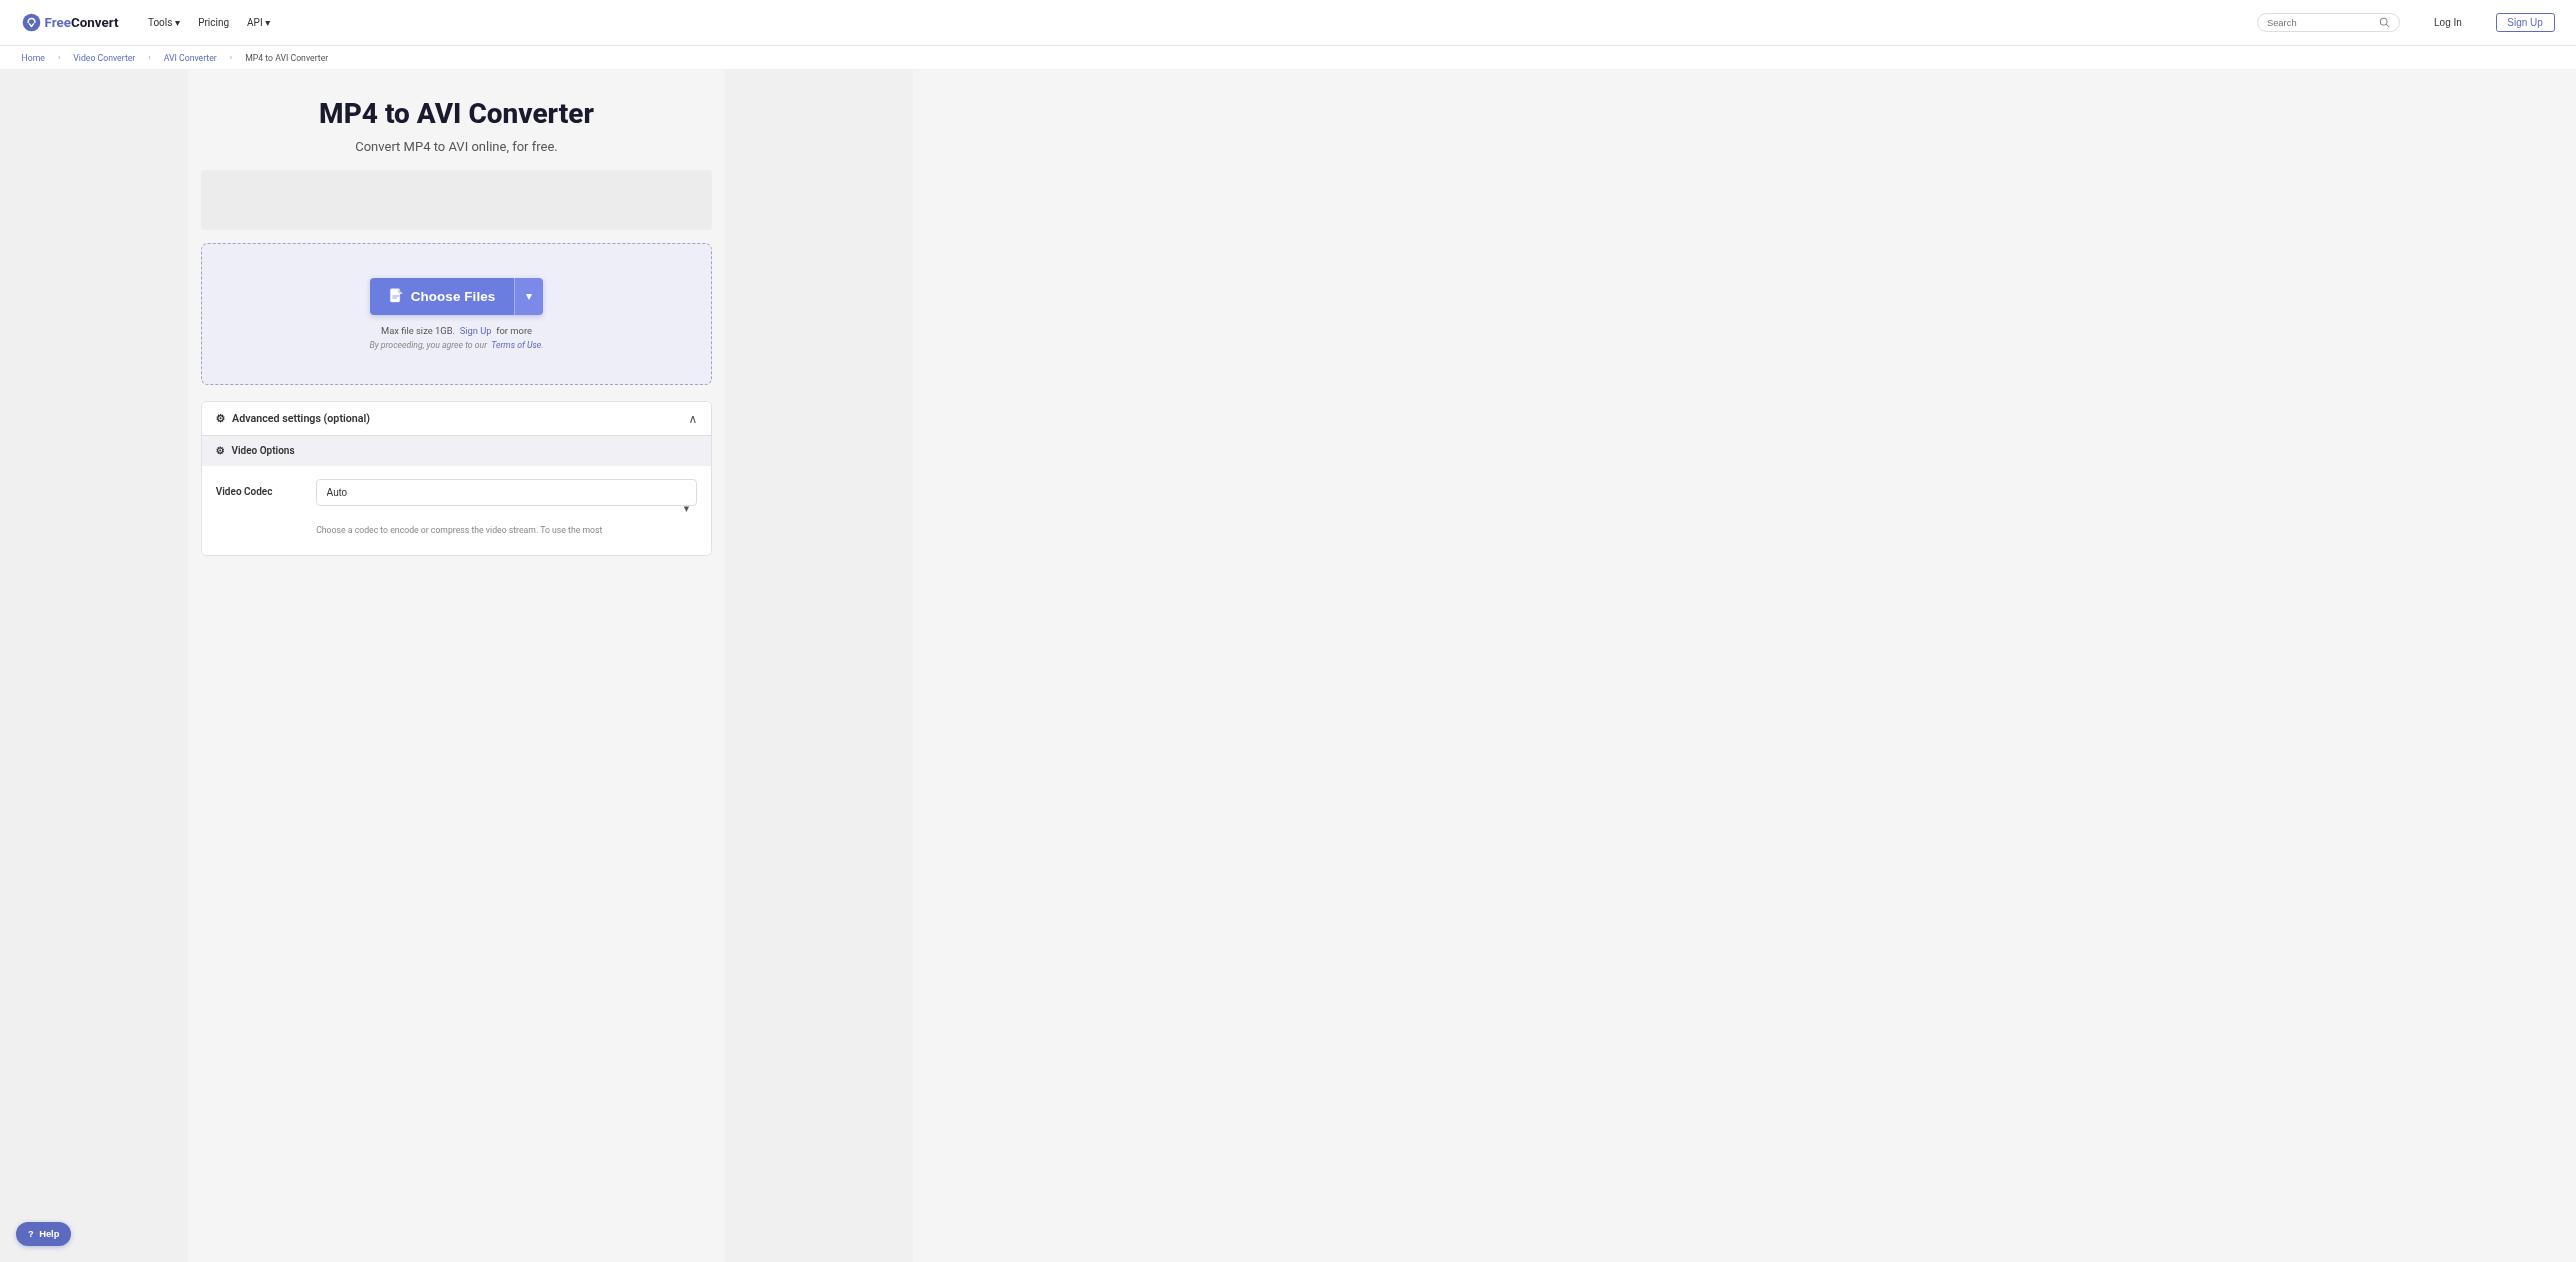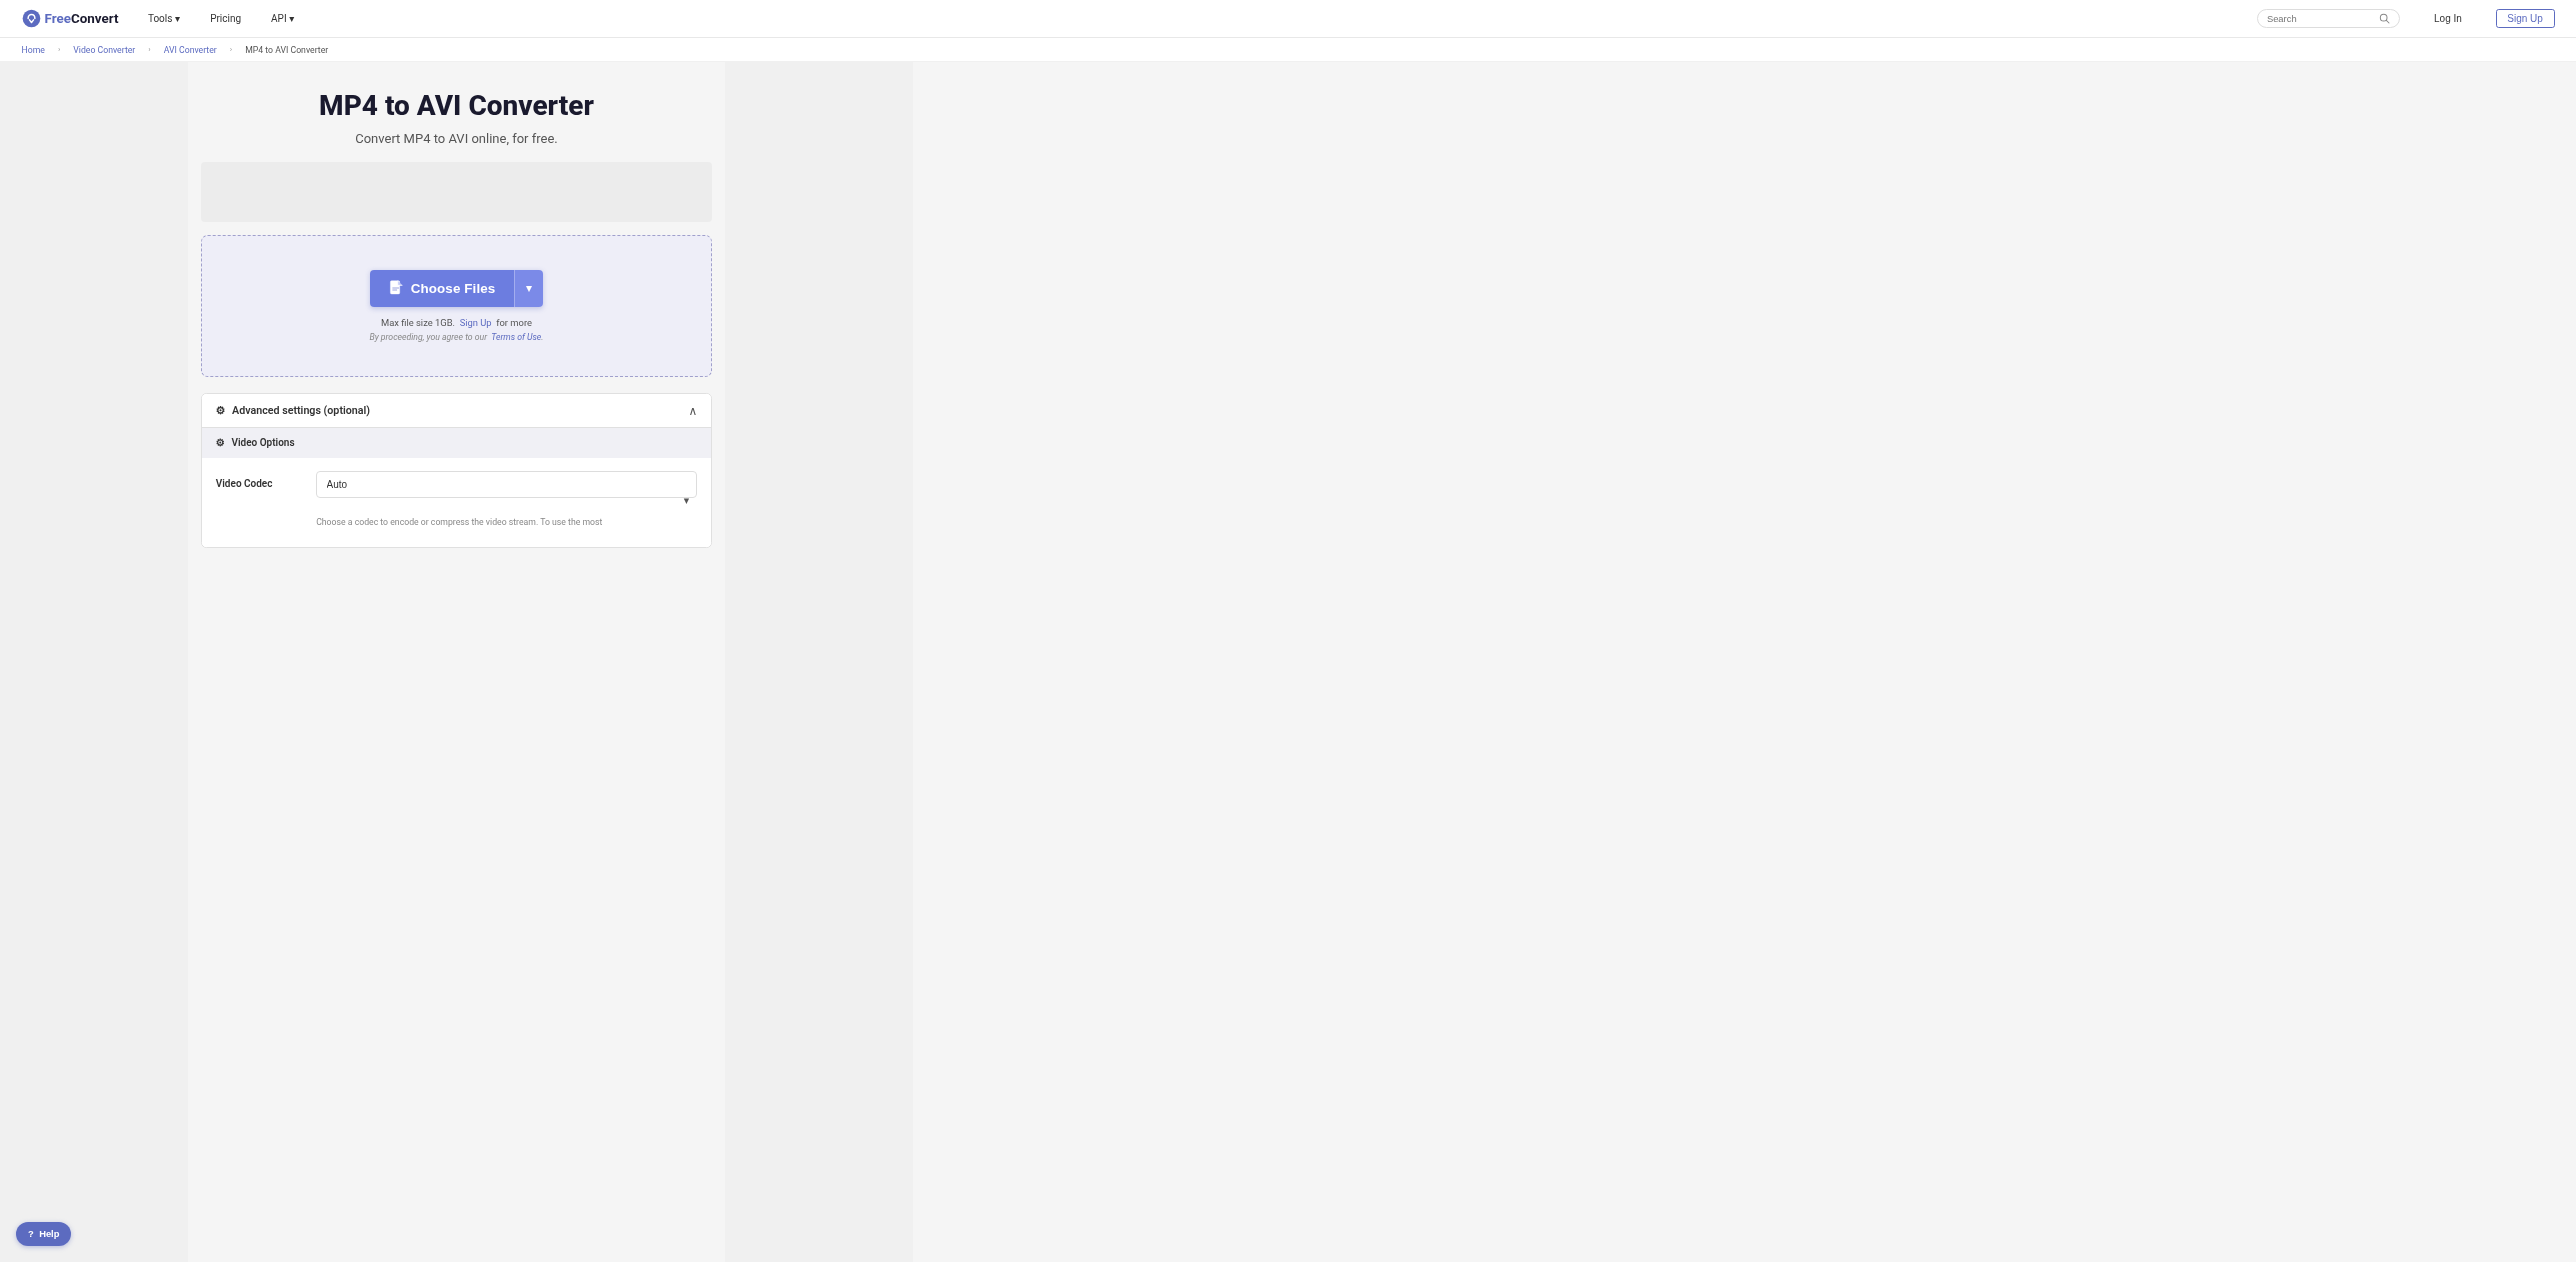--- a/index.html
+++ b/index.html
@@ -3,21 +3,21 @@
   <meta charset="utf-8">
   <style>
     * { box-sizing: border-box; margin: 0; padding: 0; }
     body { font-family: -apple-system, BlinkMacSystemFont, 'Segoe UI', Roboto, sans-serif; background: #fff; color: #1a1a2e; }
 
     
     .navbar {
       display: flex;
       align-items: center;
       padding: 0 21.5px;
-      height: 38px;
+      height: 46px;
       border-bottom: 0.7px solid #e8e8e8;
       background: #fff;
     }
     .navbar-brand {
       display: flex;
       align-items: center;
       gap: 4px;
       margin-right: 21.5px;
       text-decoration: none;
     }
@@ -27,21 +27,21 @@
     }
     .brand-text {
       font-size: 13.4px;
       font-weight: 700;
     }
     .brand-free { color: #5c6bc0; }
     .brand-convert { color: #1a1a2e; }
     .nav-links {
       display: flex;
       align-items: center;
-      gap: 14px;
+      gap: 2px;
       flex: 1;
     }
     .nav-link {
       display: flex;
       align-items: center;
       gap: 2.7px;
       padding: 5.4px 8px;
       font-size: 10px;
       color: #333;
       cursor: pointer;

